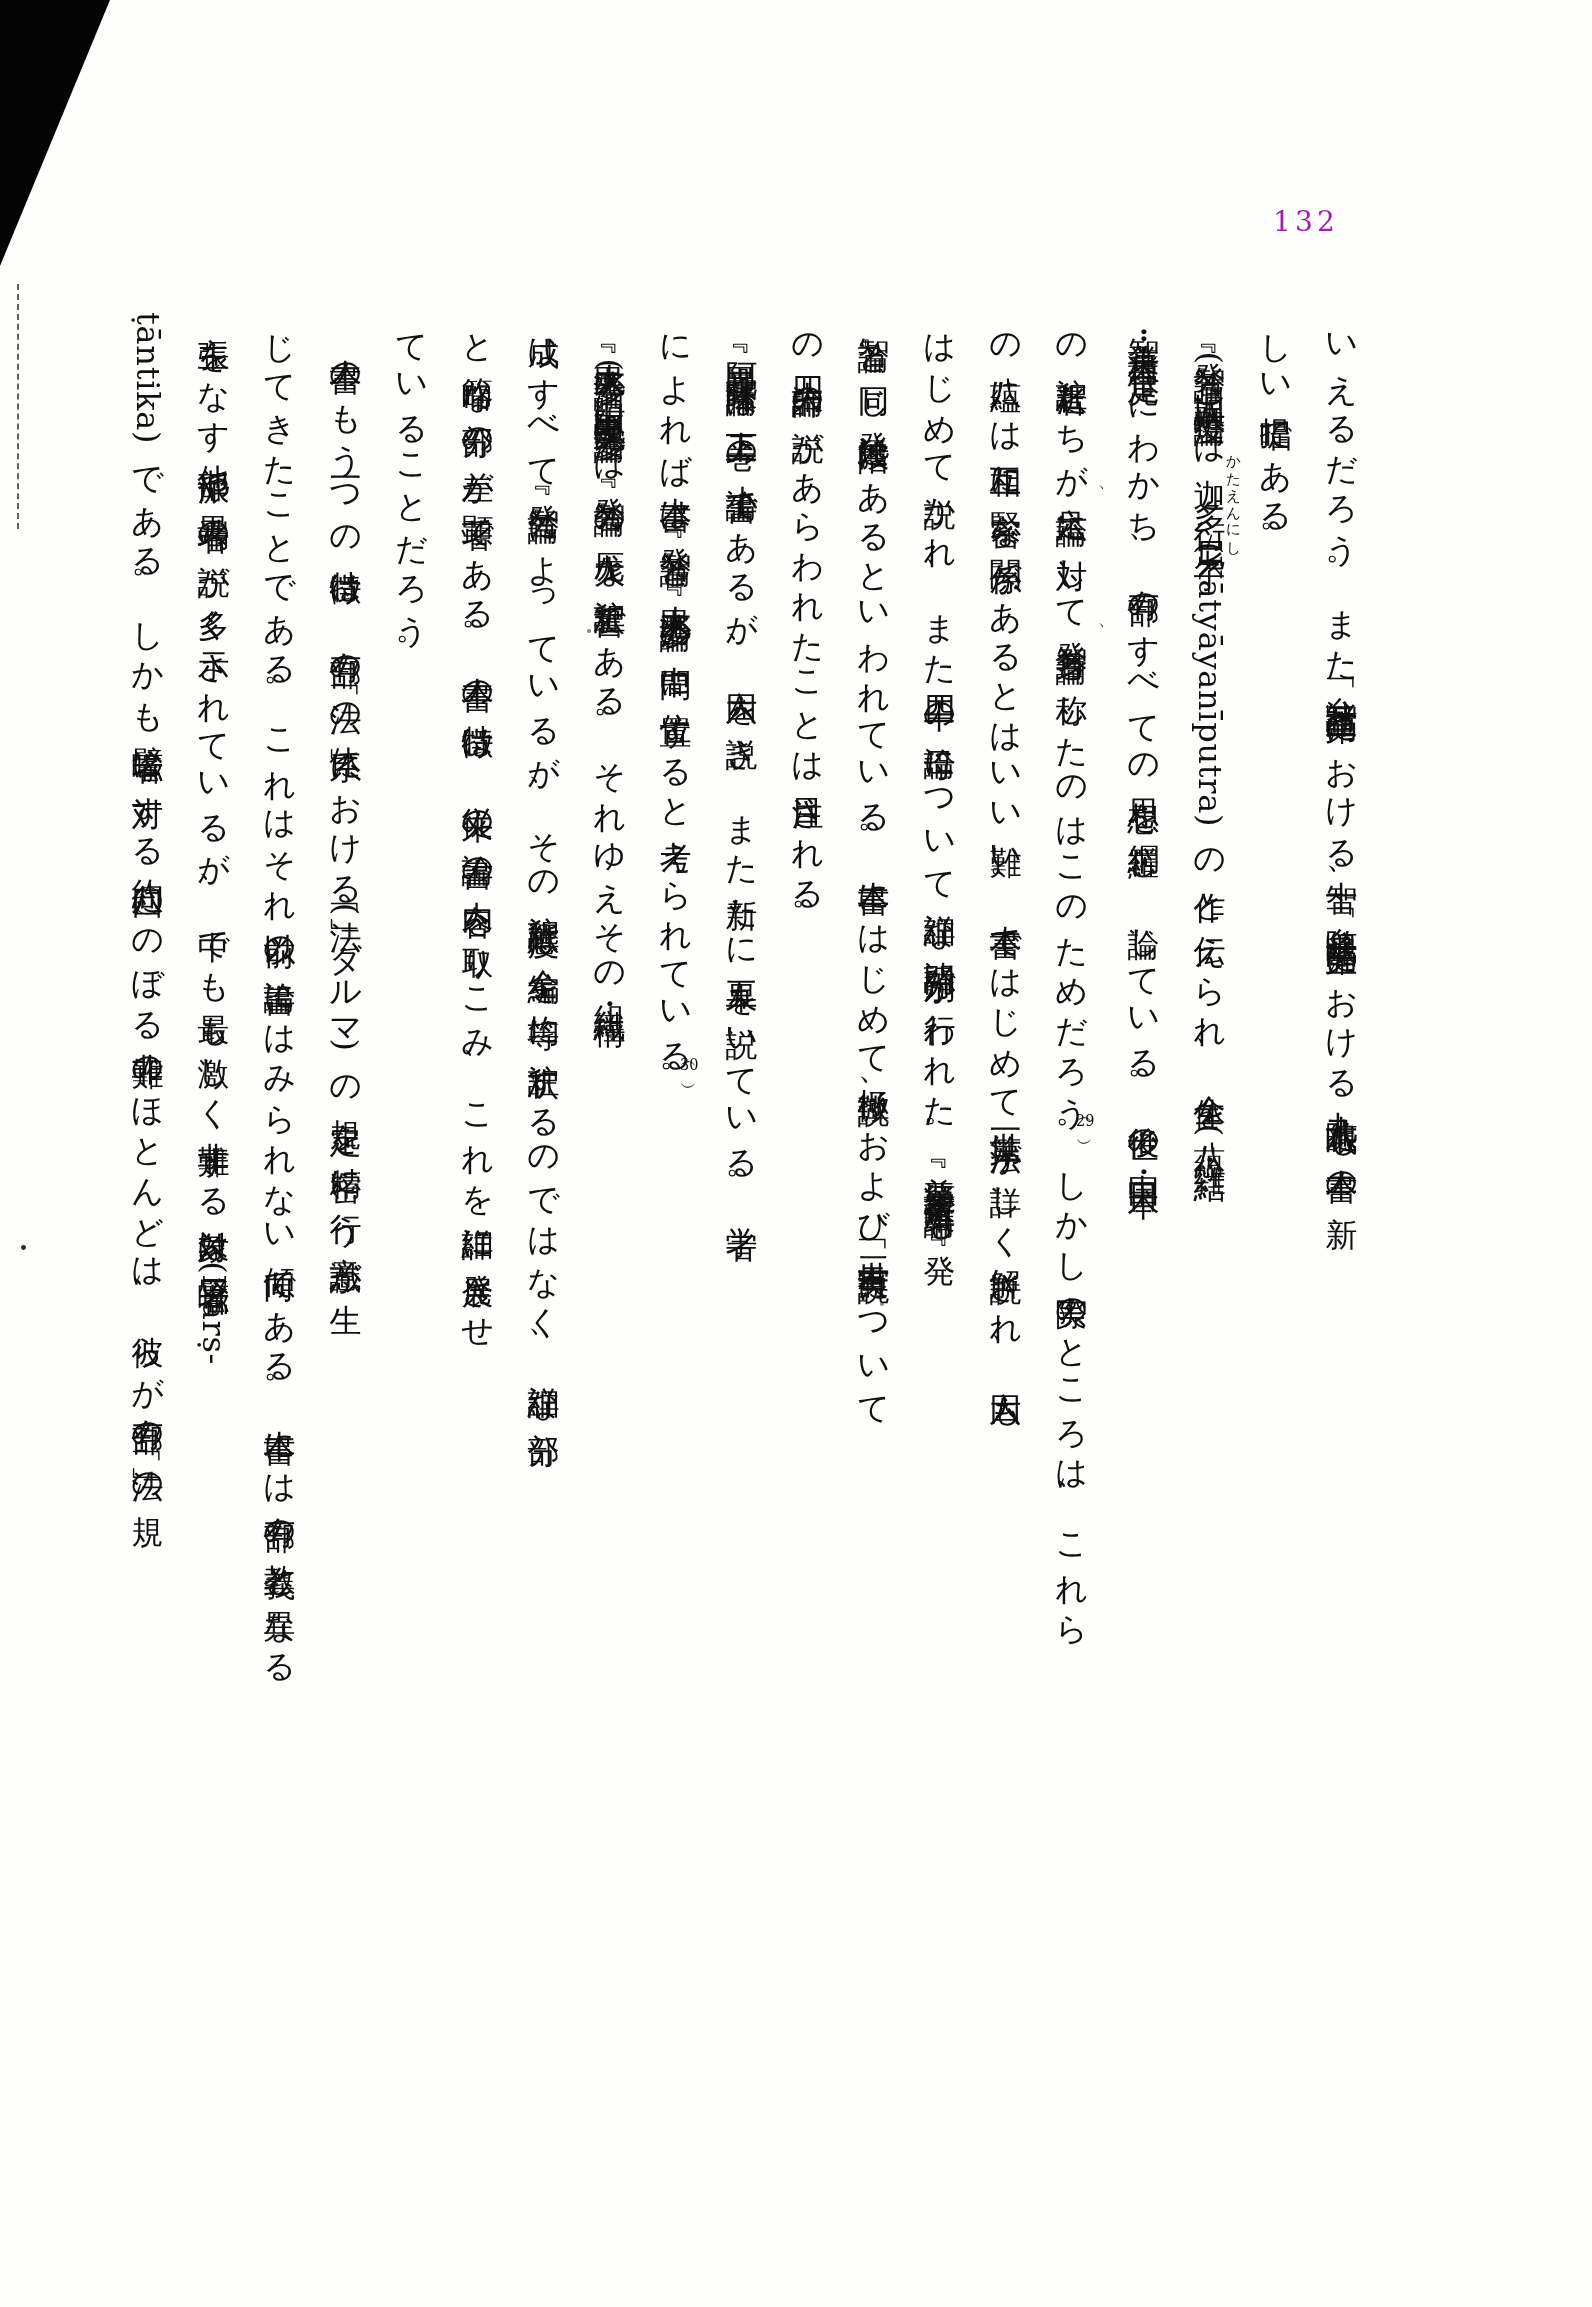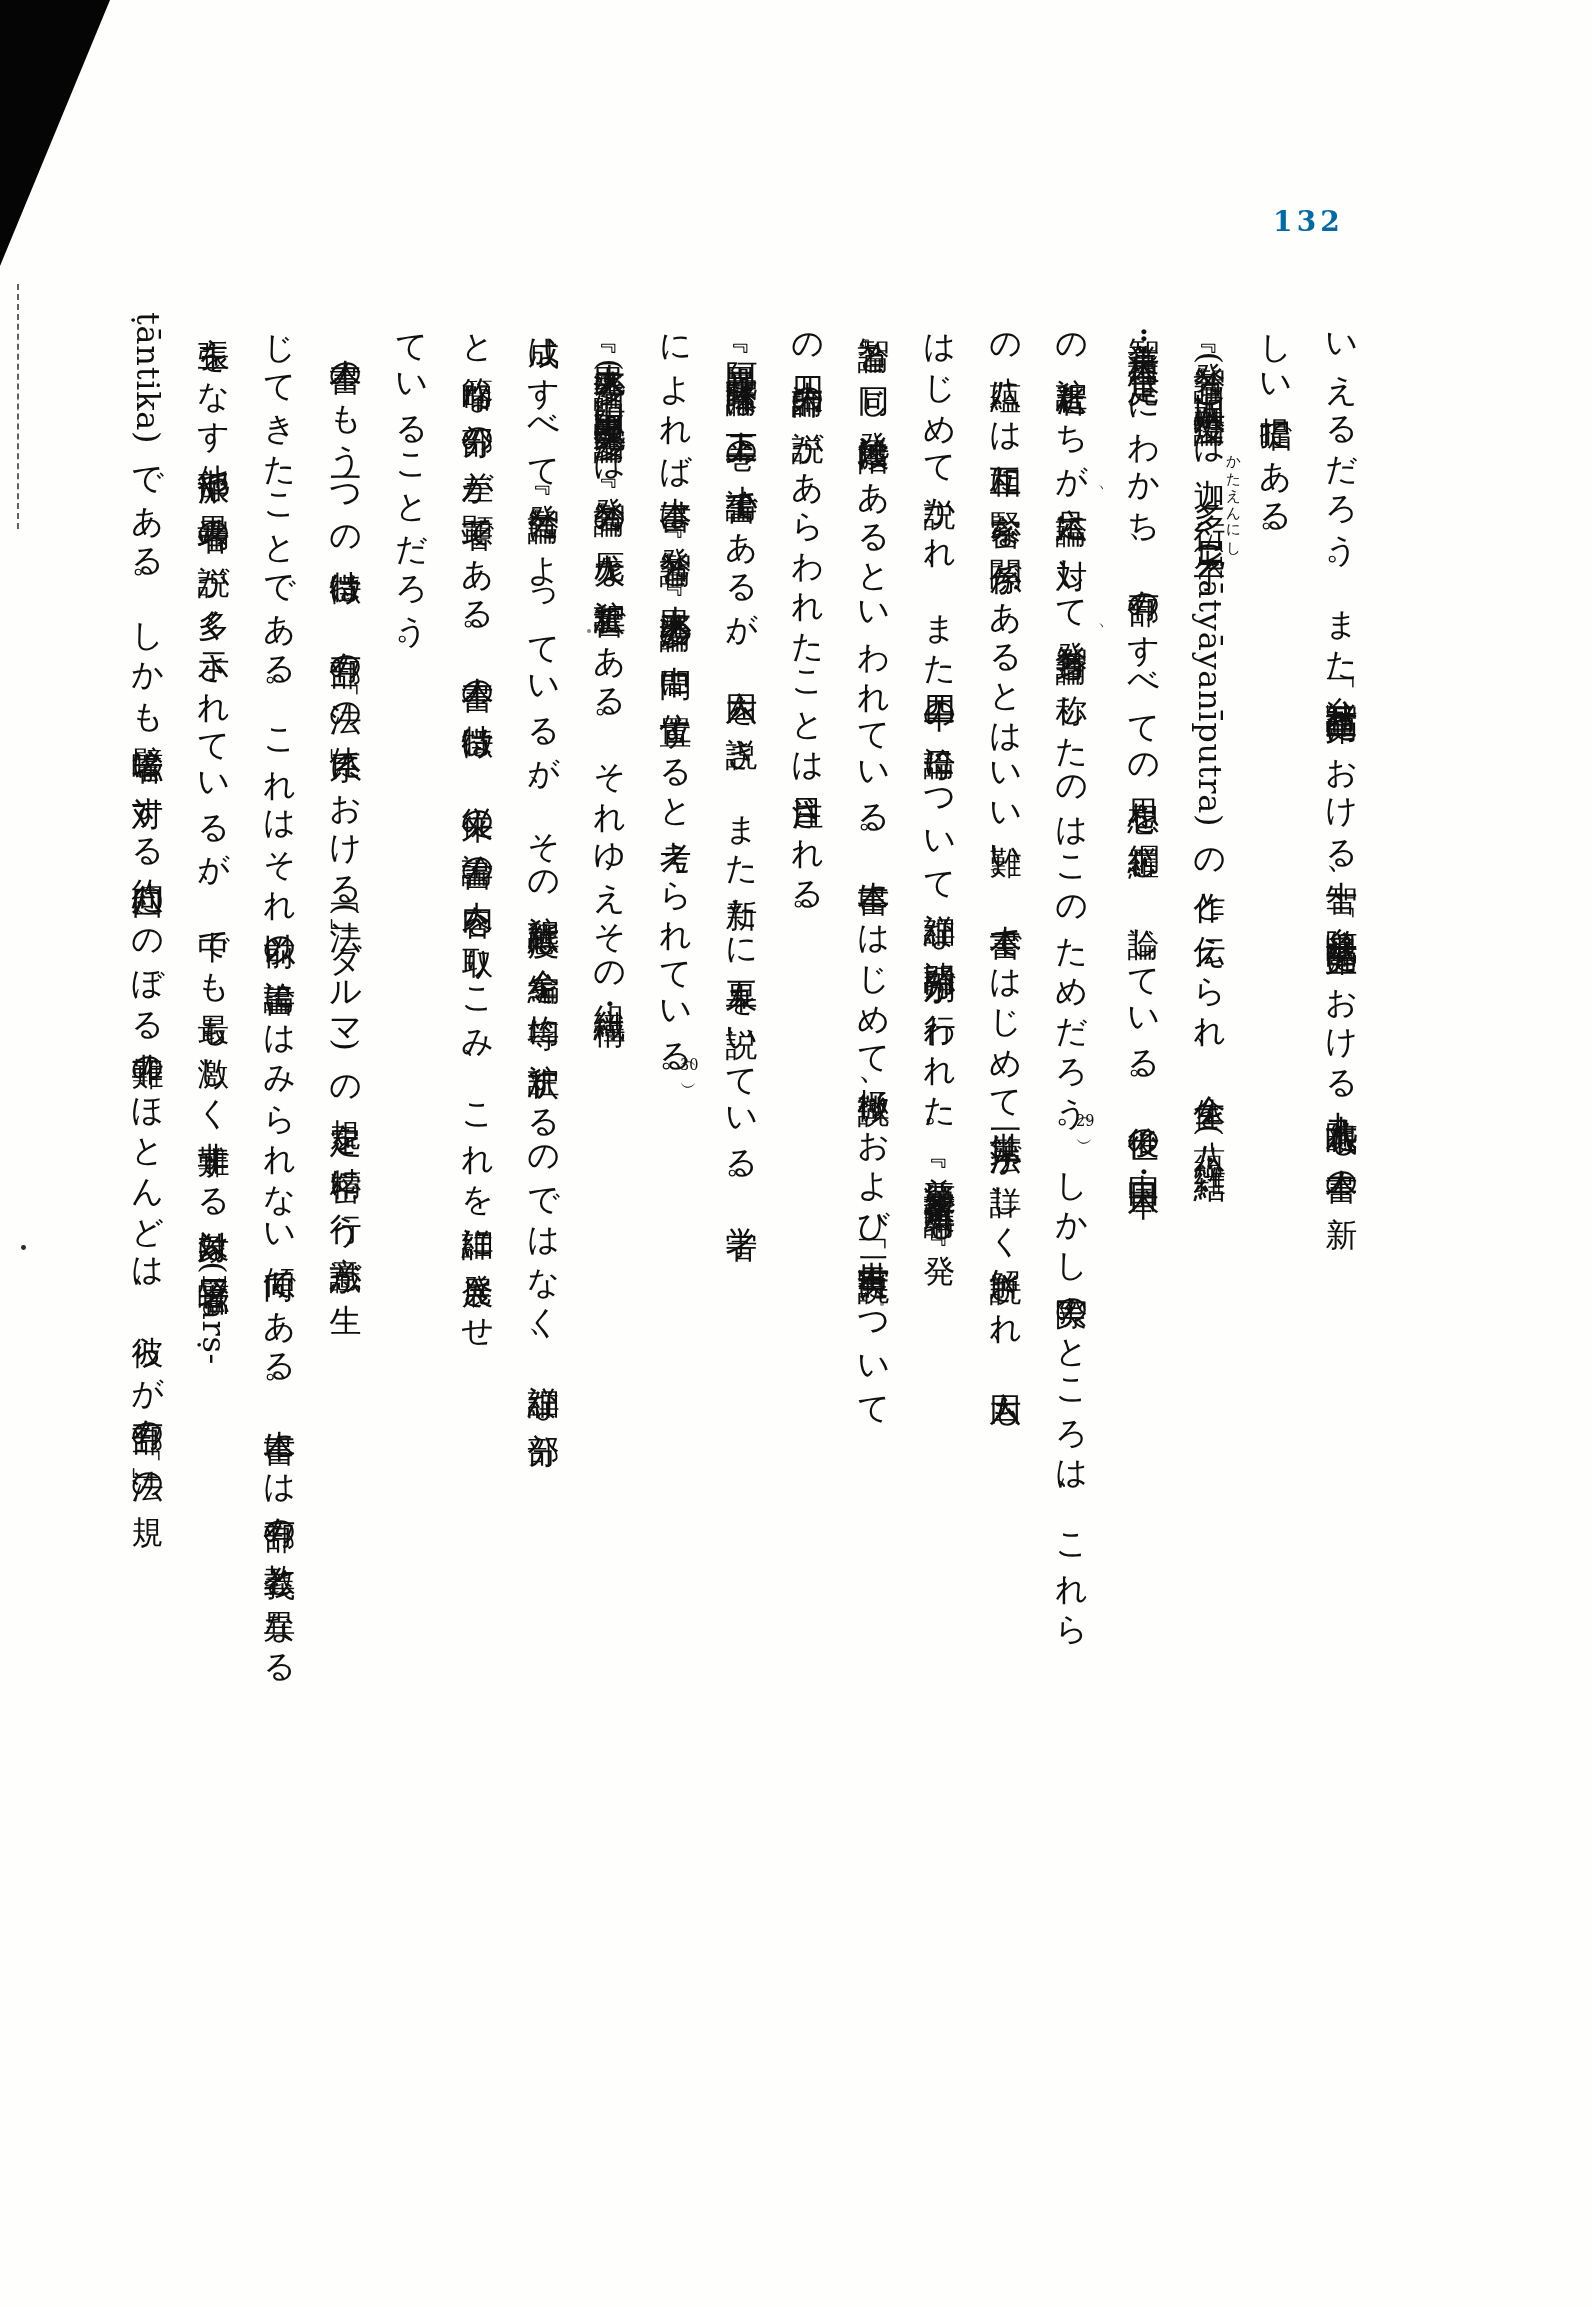--- a/index.html
+++ b/index.html
@@ -18,21 +18,21 @@
     position:absolute; left:16.7px; top:284px; height:245px; width:0;
     border-left:2.8px dashed #3a3a3a; opacity:.8;
   }
   .speck { position:absolute; background:#2b2b2b; border-radius:50%; }
   .speck.s1 { left:21px; top:1245px; width:4.9px; height:4.9px; }
   .speck.s2 { left:587px; top:629px; width:3.5px; height:3.5px; opacity:.55; }
   .speck.s3 { left:880px; top:1302px; width:3.5px; height:3.5px; opacity:.5; }
   
   .page-number {
     position:absolute; top:205px; left:1273px;
-    font-size:28px; letter-spacing:4.2px; color:#0369a1;font-weight:bold;
+    font-size:28px; letter-spacing:4.2px; color:#a21caf;
   }
   
   .text-block {
     position:absolute; top:312px; left:130px;
     width:1245px; height:1826px;
     writing-mode:vertical-rl;
     font-size:32px; line-height:66px; letter-spacing:3.5px;
     color:#101010;
   }
   .column { margin:0; height:100%; }

